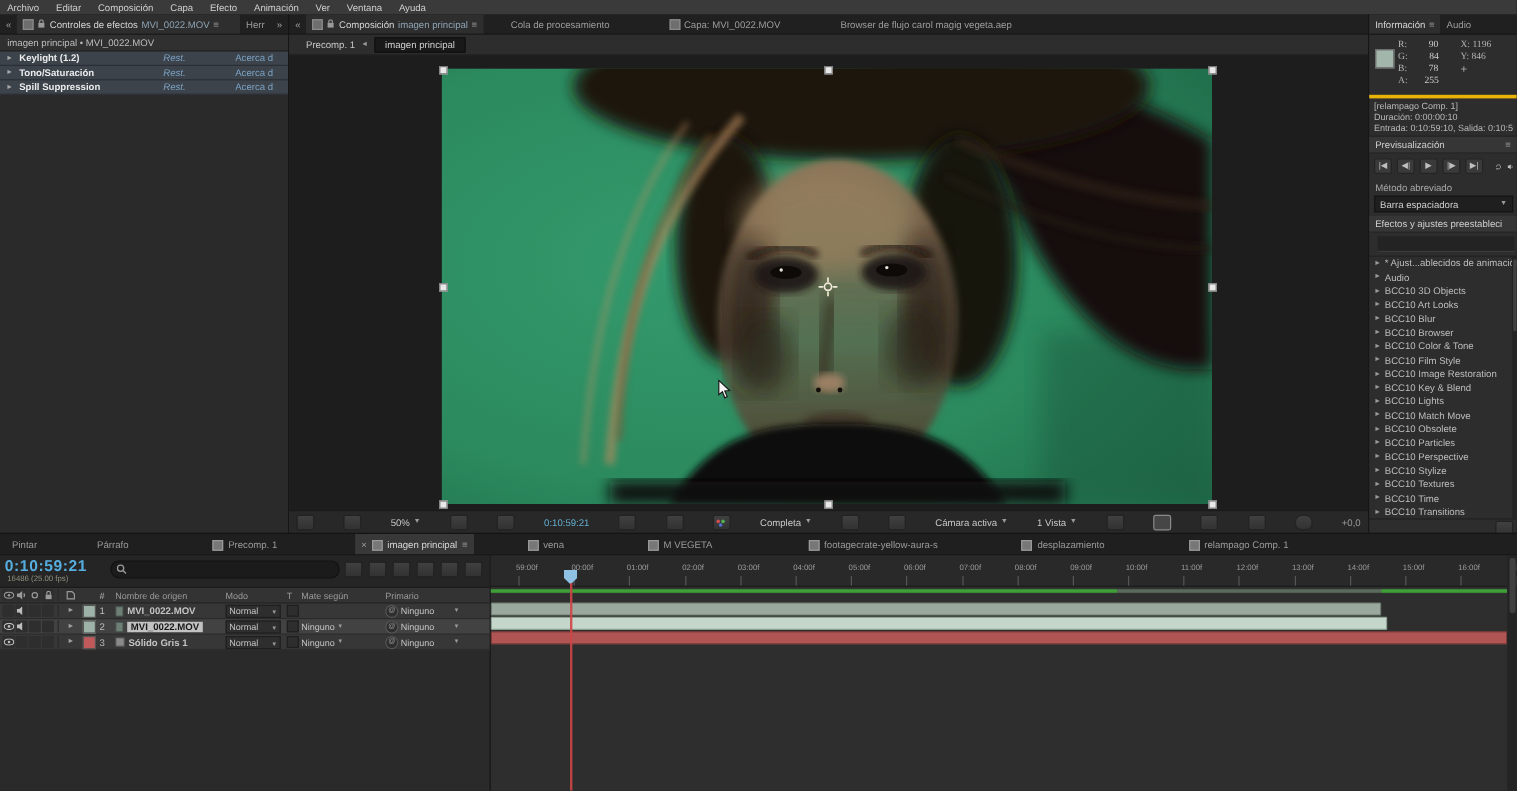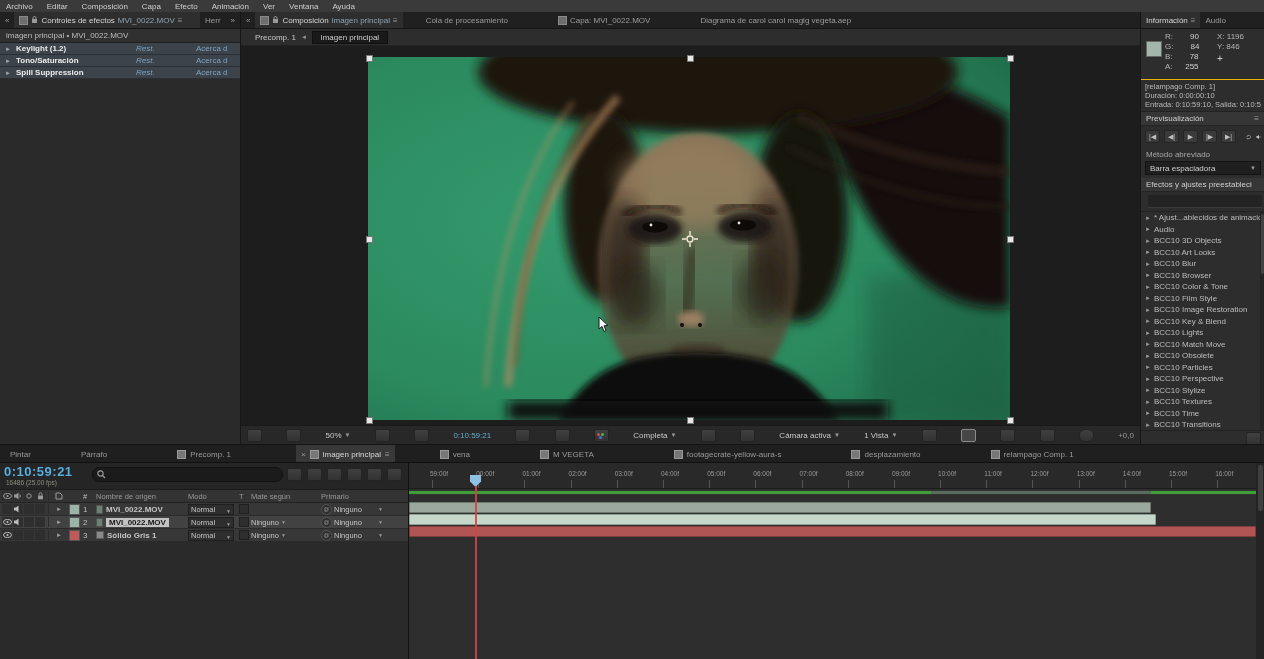--- a/index.html
+++ b/index.html
@@ -33,21 +33,21 @@
   .comp-img{position:absolute;left:127px;top:11px;width:642px;height:363px;}
   .handle{position:absolute;width:5px;height:5px;background:#e8e8e8;border:1px solid #777;}
   .viewer-toolbar{position:absolute;left:0;top:396px;width:899px;height:19px;background:#282828;border-top:1px solid #1a1a1a;display:flex;align-items:center;gap:5px;padding:0 6px;font-size:8px;color:#b5b5b5;box-sizing:border-box;justify-content:space-between;}
   .ibox{width:13px;height:11px;background:linear-gradient(#404040,#323232);border:1px solid #232323;border-radius:2px;flex:0 0 auto;position:relative;}
   .ibox.active{border-color:#8a8a8a;background:#464646;}
   .chan::after{content:"";position:absolute;left:2px;top:3px;width:3px;height:3px;border-radius:50%;background:#d05050;box-shadow:4px 0 0 #50b050,2px 3px 0 #5070d0;}
   .dd{display:flex;align-items:center;gap:3px;color:#c8c8c8;}
   .dd .glyph{font-size:6px;}
   .tc{color:#63aed2;}
   .right-panel{position:absolute;left:1140px;top:29px;width:124px;height:415px;background:#2d2d2d;border-left:1px solid #161616;font-size:8px;}
-  .info-grid{position:relative;height:50px;border-bottom:1px solid #eab308;}
+  .info-grid{position:relative;height:50px;border-bottom:3px solid #eab308;font-family:Liberation Serif, serif;}
   .swatch{position:absolute;left:5px;top:12px;width:14px;height:14px;background:#a2b6ab;border:1px solid #666;}
   .rgba{position:absolute;left:24px;top:3px;line-height:10px;color:#b5b5b5;}
   .rgba b{display:inline-block;width:26px;font-weight:normal;text-align:right;color:#cfcfcf;}
   .xy{position:absolute;left:76px;top:3px;line-height:10px;color:#b5b5b5;}
   .xy-plus{position:absolute;left:76px;top:24px;color:#d0d0d0;font-size:10px;}
   .compinfo{padding:2px 4px;border-bottom:1px solid #222;line-height:9px;font-size:7.5px;color:#b9b9b9;}
   .sec-hd{height:13px;line-height:13px;background:#363636;padding-left:5px;color:#cfcfcf;border-bottom:1px solid #242424;display:flex;justify-content:space-between;padding-right:6px;}
   .transport{display:flex;align-items:center;gap:4px;padding:4px 4px;color:#cfcfcf;}
   .tbtn{min-width:13px;height:11px;background:#3a3a3a;border:1px solid #242424;border-radius:2px;text-align:center;font-size:7px;line-height:11px;color:#bfbfbf;}
   .lbl{padding:3px 5px 1px;color:#a8a8a8;}
@@ -161,21 +161,21 @@
       <span class="glyph">≡</span>
     </div>
     <div class="tab" style="margin-left:18px;">
         <span>Cola de procesamiento</span>
       </div>
     <div class="tab" style="margin-left:40px;justify-content:flex-end;">
       <span class="tinybox"></span>
       <span>Capa: MVI_0022.MOV</span>
     </div>
     <div class="tab" style="margin-left:40px;">
-        <span>Diagrama de carol carol magig vegeta.aep</span>
+        <span>Browser de flujo carol magig vegeta.aep</span>
       </div>
   </div>
 
   <div class="tabstrip ts-right">
     <div class="tab active">
       <span>Información</span>
       <span class="glyph">≡</span>
     </div>
     <div class="tab">
         <span>Audio</span>

